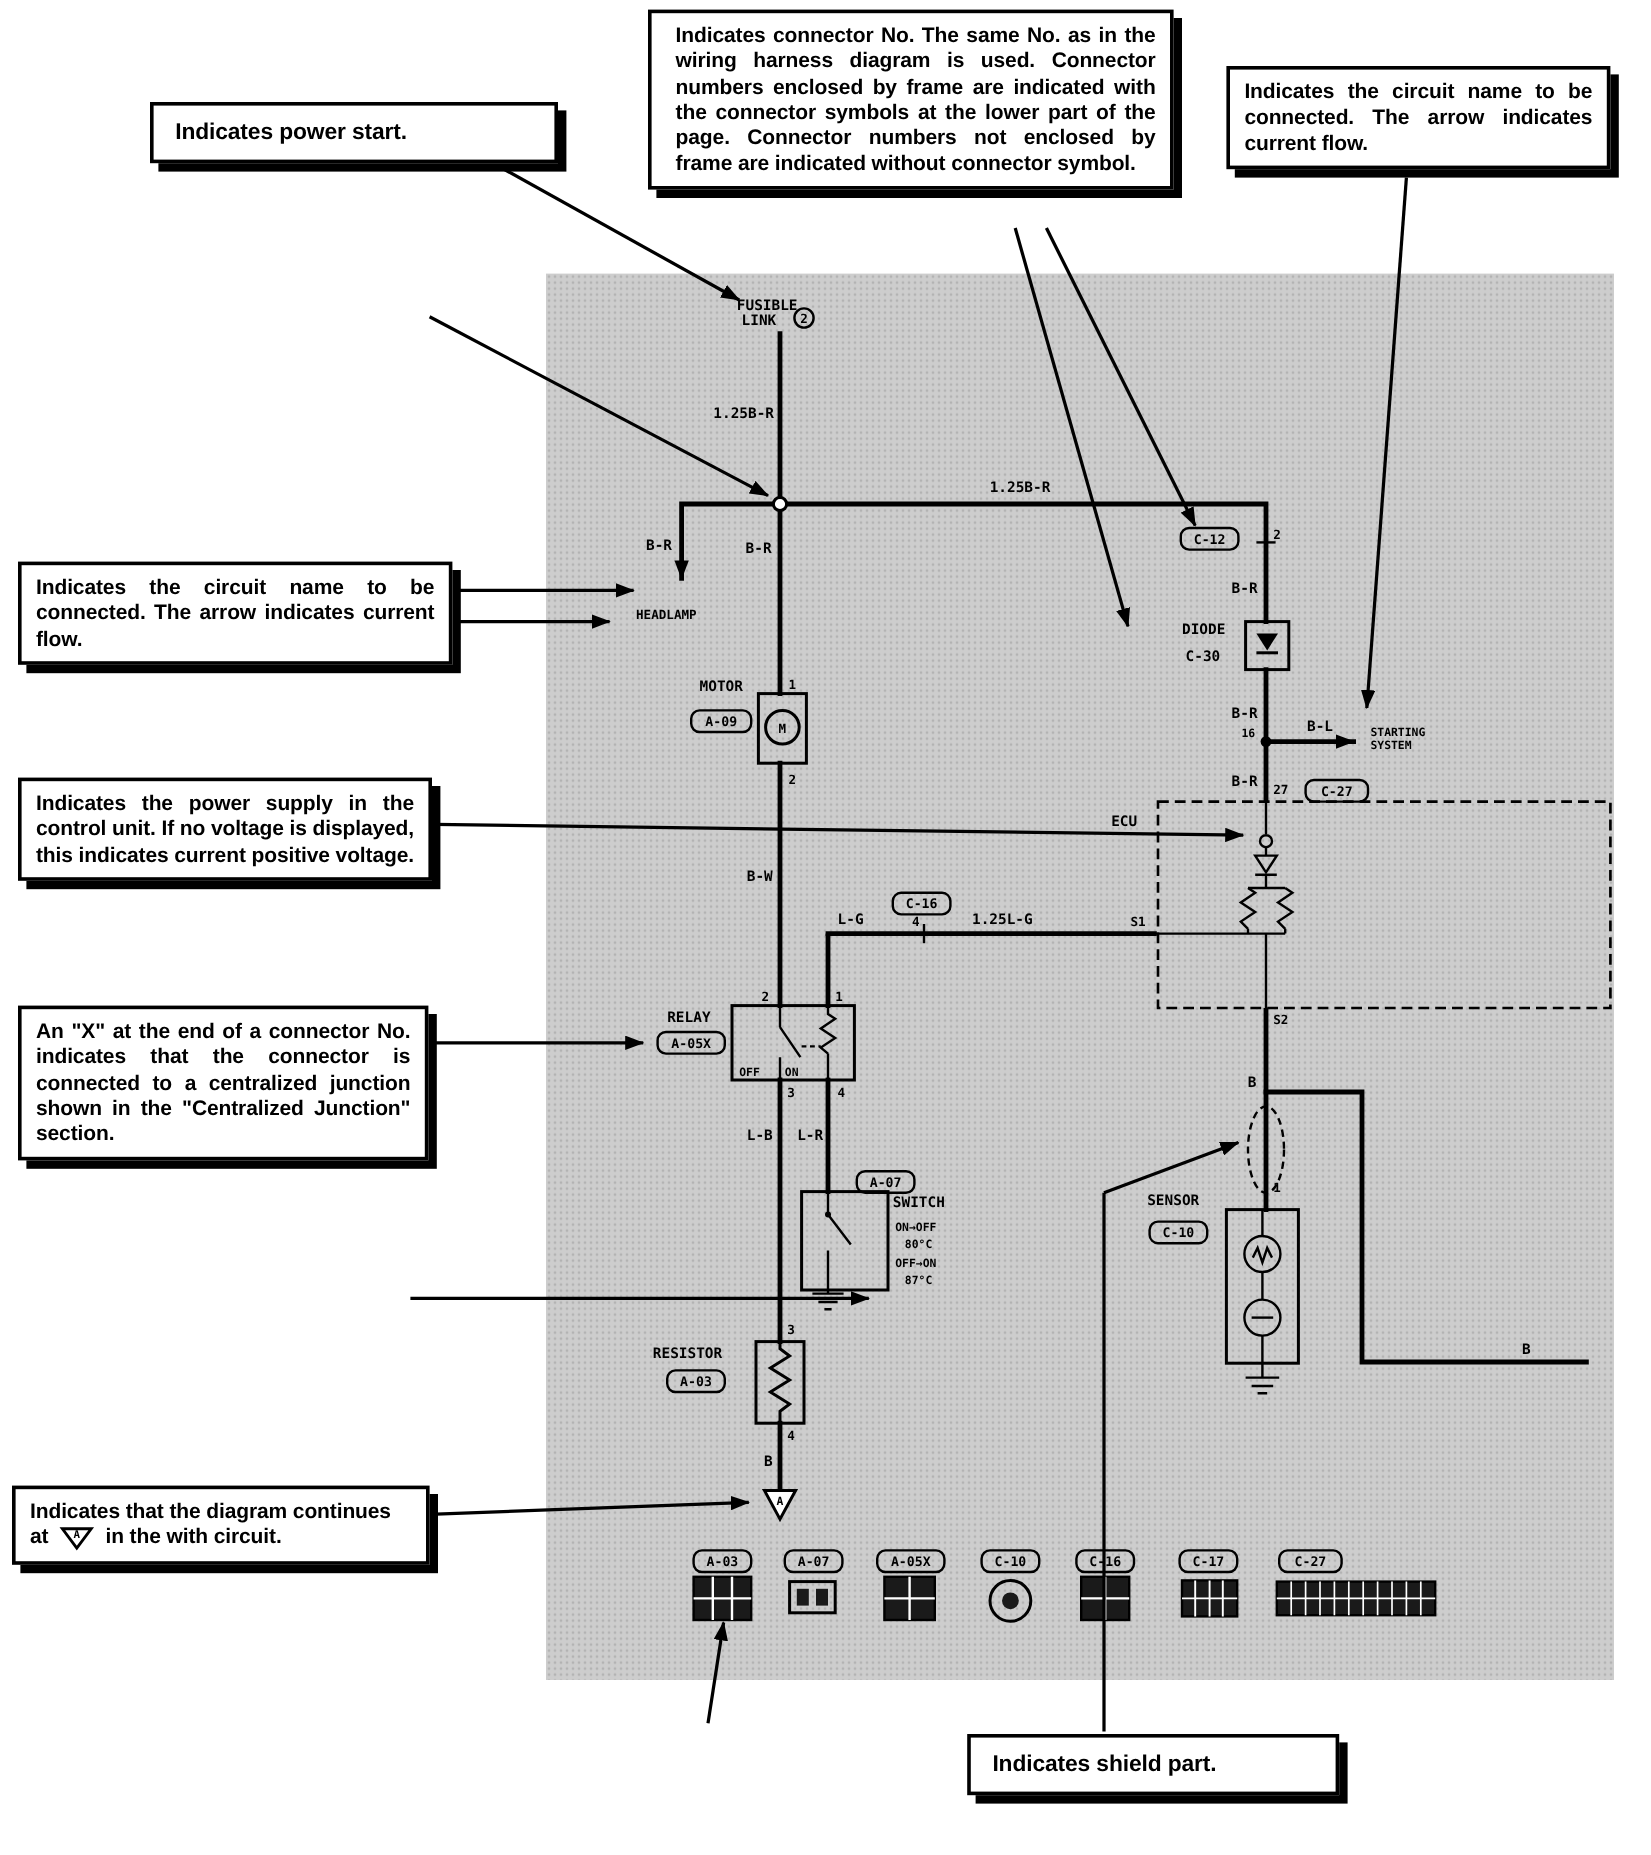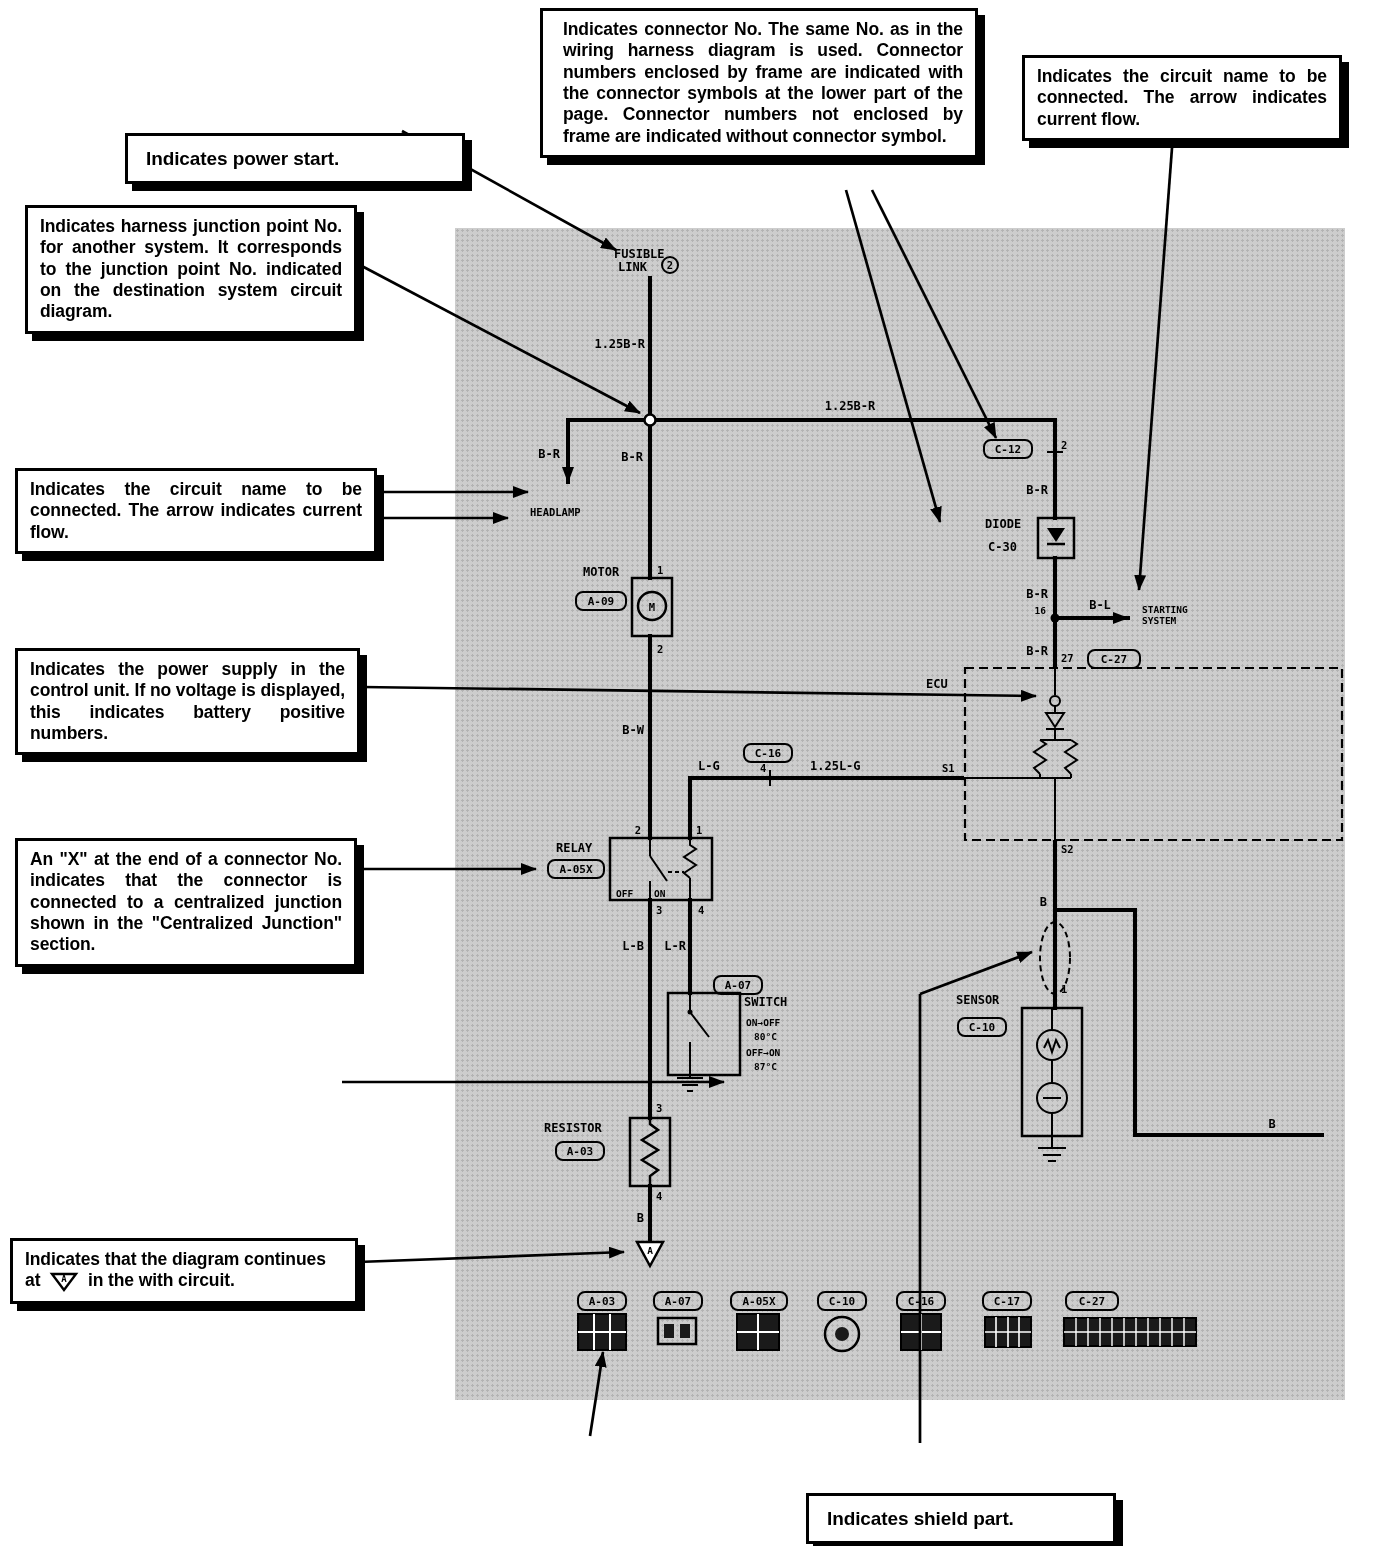--- a/index.html
+++ b/index.html
@@ -10,21 +10,21 @@
         background-color:#cdcdcd;
         background-image:radial-gradient(#b3b3b3 1px, transparent 1.4px);
         background-size:5px 5px;}
   .layer{position:absolute;left:0;top:0;}
   
   .callout{position:absolute;background:#fff;border:3px solid #000;
         box-shadow:7px 7px 0 #000;padding:8px 12px;
         font-weight:bold;font-size:17.5px;line-height:1.22;
         letter-spacing:-0.1px;z-index:5;}
   .callout.justify{text-align:justify;}
-  .callout.big{font-size:19px;padding:11px 18px;margin-top:48px;}
+  .callout.big{font-size:19px;padding:11px 18px;}
   .tri-sym{vertical-align:middle;margin:0 4px;}
   
   .dt{font:bold 12px "DejaVu Sans Mono",monospace;fill:#000;}
   .dts{font:bold 10.5px "DejaVu Sans Mono",monospace;fill:#000;}
   .dtx{font:bold 9.5px "DejaVu Sans Mono",monospace;fill:#000;}
   .frame-text{font:bold 11px "DejaVu Sans Mono",monospace;fill:#000;text-anchor:middle;}
   .w{stroke:#000;stroke-width:4;fill:none;stroke-linecap:square;}
   .w25{stroke:#000;stroke-width:2.5;fill:none;}
   .w2{stroke:#000;stroke-width:2;fill:none;}
   .ptr{stroke:#000;stroke-width:2.7;fill:none;}
@@ -264,25 +264,24 @@
       <path class="ptr" d="M920,994 L1032,952" marker-end="url(#ah)"></path>
     </g>
   </svg>
 
   <div class="callout big" style="left:125px;top:85px;width:340px;">Indicates power start.</div>
 
   <div class="callout justify" style="left:540px;top:8px;width:438px;padding-left:20px;">Indicates connector No. The same No. as in the wiring harness diagram is used.  Connector numbers enclosed by frame are indicated with the connector symbols at the lower part of the page.  Connector numbers not enclosed by frame are indicated without connector symbol.</div>
 
   <div class="callout justify" style="left:1022px;top:55px;width:320px;">Indicates the circuit name to be connected.  The arrow indicates current flow.</div>
 
-  <div class="callout justify" style="left:25px;top:205px;width:332px;">Indicates harness junction point No. for another system. It corresponds to the junction point No. indicated on the destination system circuit diagram.</div>
 
   <div class="callout justify" style="left:15px;top:468px;width:362px;">Indicates the circuit name to be connected.  The arrow indicates current flow.</div>
 
-  <div class="callout justify" style="left:15px;top:648px;width:345px;">Indicates the power supply in the control unit.  If no voltage is displayed, this indicates battery positive numbers.</div>
+  <div class="callout justify" style="left:15px;top:648px;width:345px;">Indicates the power supply in the control unit.  If no voltage is displayed, this indicates current positive voltage.</div>
 
   <div class="callout justify" style="left:15px;top:838px;width:342px;">An "X" at the end of a connector No. indicates that the connector is connected to a centralized junction shown in the "Centralized Junction" section.</div>
 
 
   <div class="callout" style="left:10px;top:1238px;width:348px;">
     <span>Indicates that the diagram continues at</span>
     <svg class="tri-sym" width="30" height="22" viewBox="0 0 30 22">
       <polygon points="3,3 27,3 15,19" fill="none" stroke="#000" stroke-width="2.4"></polygon>
       <text x="15" y="11" text-anchor="middle" style="font:bold 9px 'DejaVu Sans Mono',monospace">A</text>
     </svg>

